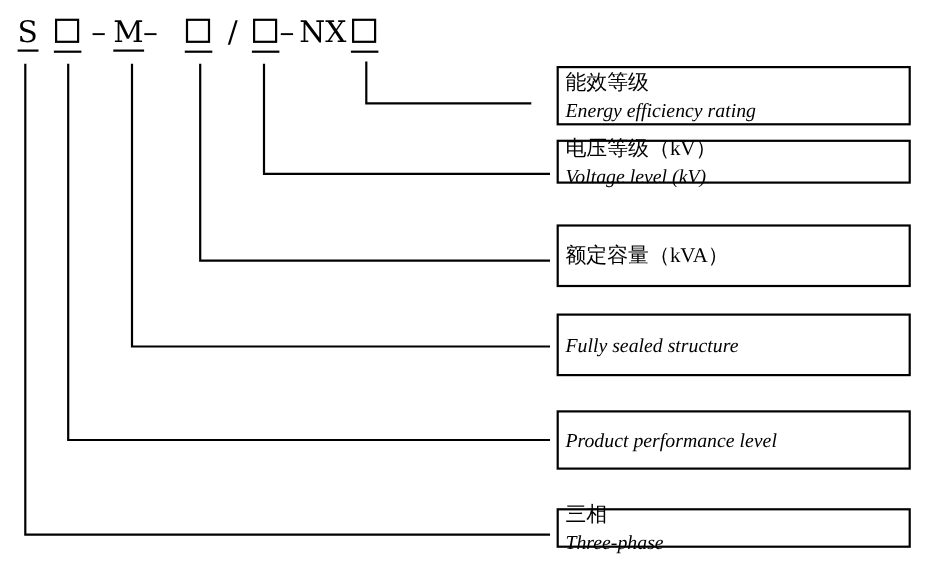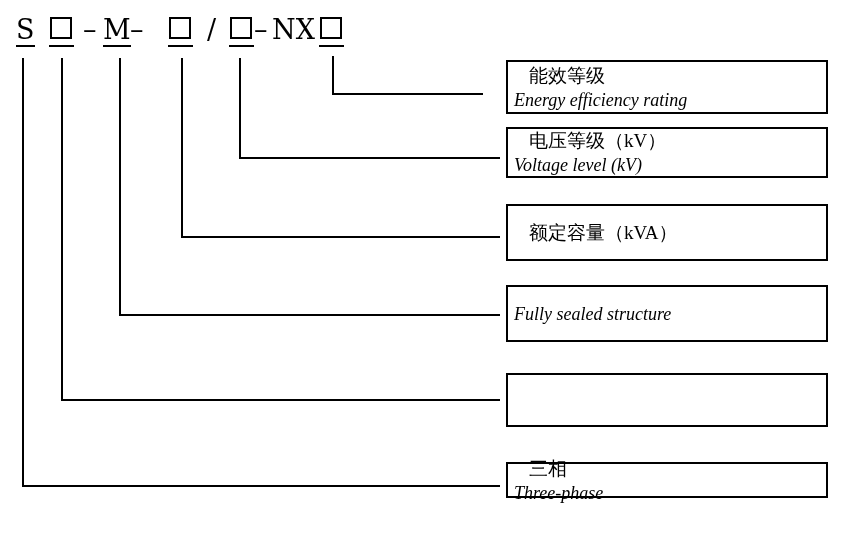--- a/index.html
+++ b/index.html
@@ -29,21 +29,21 @@
   .lines{position:absolute;left:0;top:0;}
   .lines polyline{fill:none;stroke:#000;stroke-width:2;}
   
   .lbox{
     position:absolute;left:506px;width:322px;
     border:2px solid #000;box-sizing:border-box;
     background:#fff;
     display:flex;flex-direction:column;justify-content:center;
     padding:1px 6px;
   }
-  .zh{font-size:19px;line-height:25px;white-space:nowrap;margin-left:15px;}
+  .zh{font-size:19px;line-height:25px;white-space:nowrap;}
   .en{font-size:18px;line-height:24px;white-space:nowrap;font-style:italic;}
 </style>
 </head>
 <body>
 
 <div class="stage">
 
   <div class="formula">
     <span class="tok u" style="left:16px">S</span>
     <span class="tok u boxtok" style="left:49px"><span class="sq"></span></span>
@@ -65,34 +65,35 @@
     <polyline points="120,58 120,315 500,315"></polyline>
     <polyline points="62,58 62,400 500,400"></polyline>
     <polyline points="23,58 23,486 500,486"></polyline>
   </svg>
 
   <div class="lbox" style="top:60px;height:54px">
     <div class="zh">能效等级</div>
     <div class="en">Energy efficiency rating</div>
   </div>
 
-  <div class="lbox" style="top:127px;height:51px">
+  <div class="lbox" style="top:127px;height:40px">
     <div class="zh">电压等级（kV）</div>
     <div class="en">Voltage level (kV)</div>
   </div>
 
   <div class="lbox" style="top:204px;height:57px">
     <div class="zh">额定容量（kVA）</div>
   </div>
 
   <div class="lbox" style="top:285px;height:57px">
     <div class="en">Fully sealed structure</div>
   </div>
 
   <div class="lbox" style="top:373px;height:54px">
+    <div class="en">Product performance level</div>
   </div>
 
   <div class="lbox" style="top:462px;height:36px">
     <div class="zh">三相</div>
     <div class="en">Three-phase</div>
   </div>
 
 </div>
 
 </body></html>

